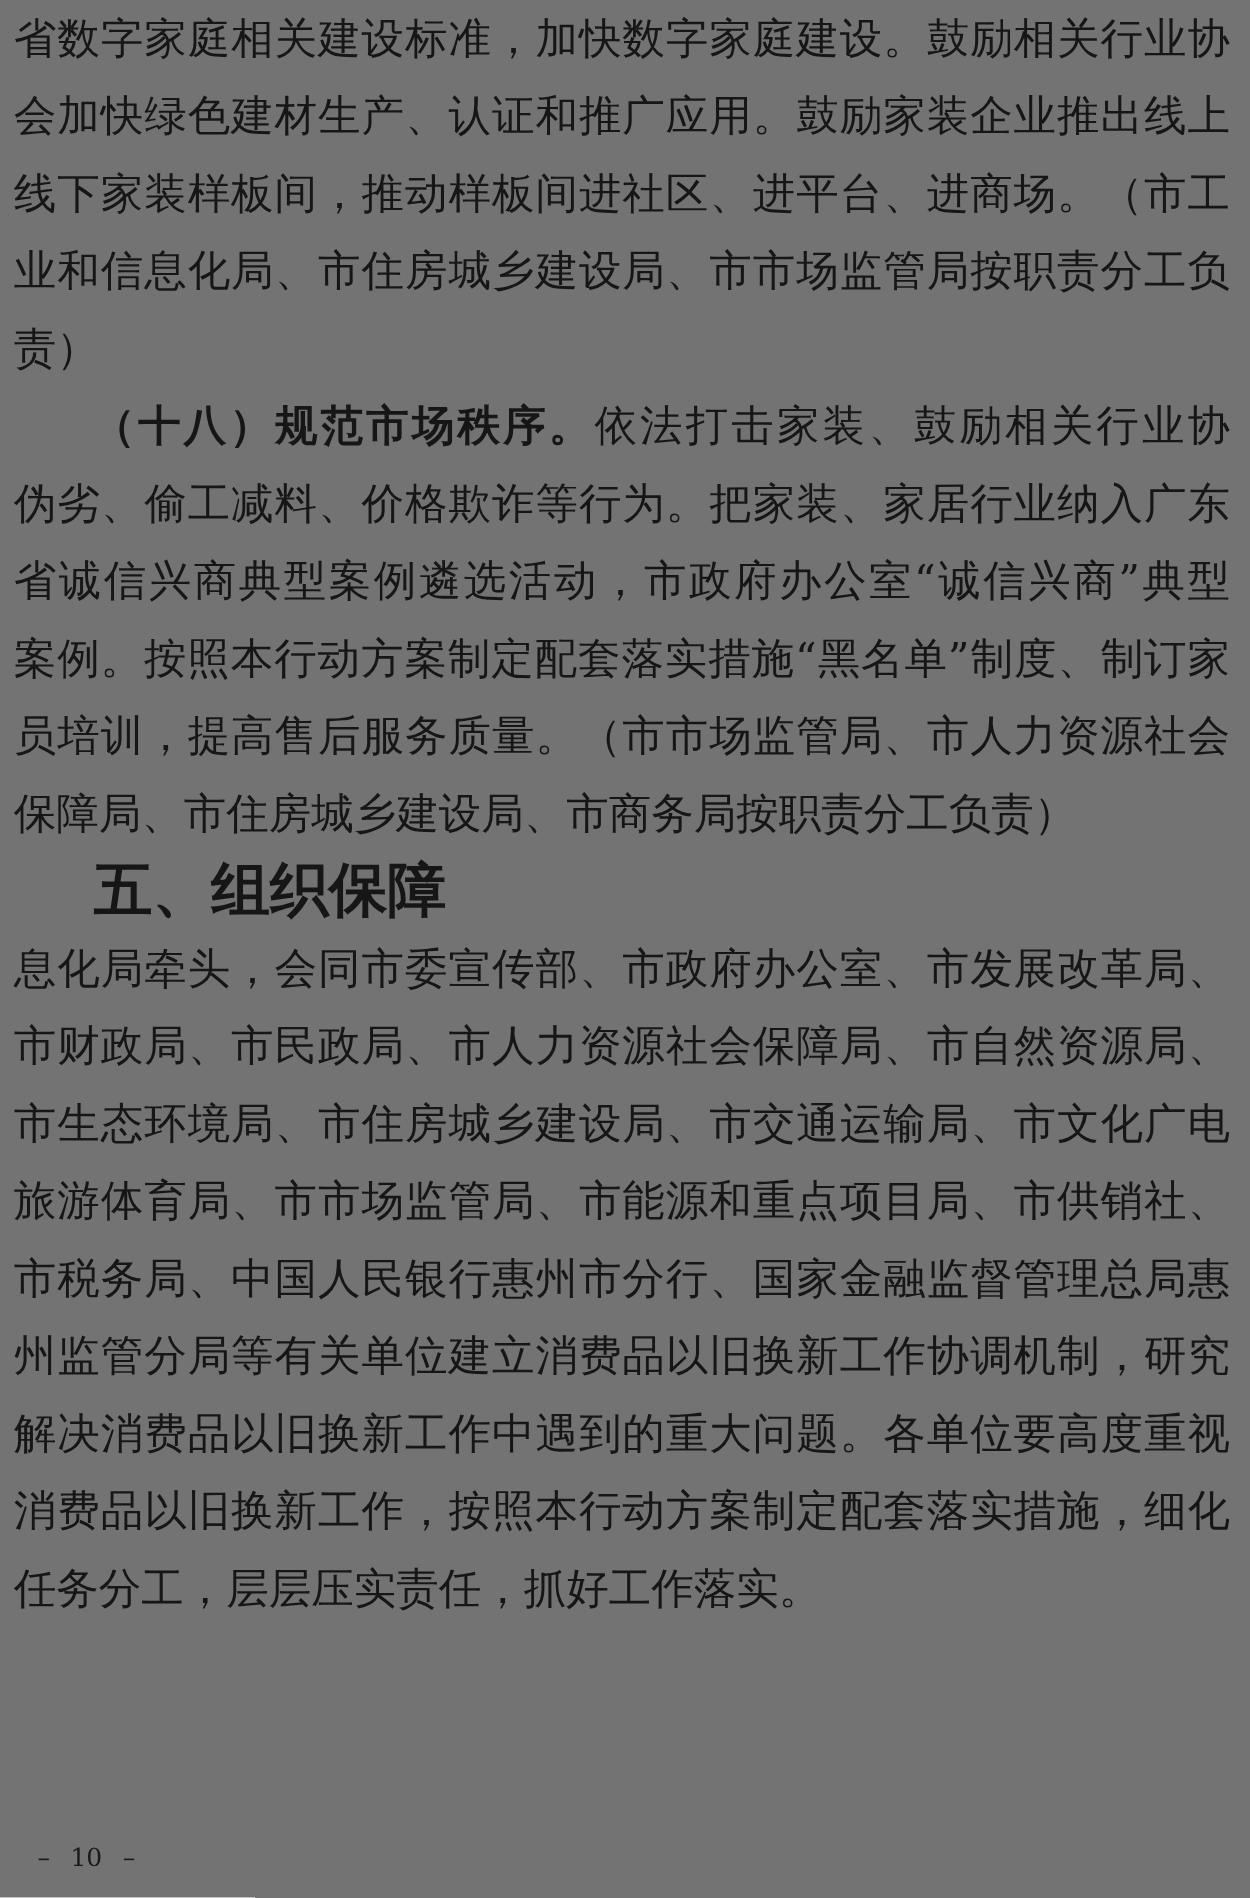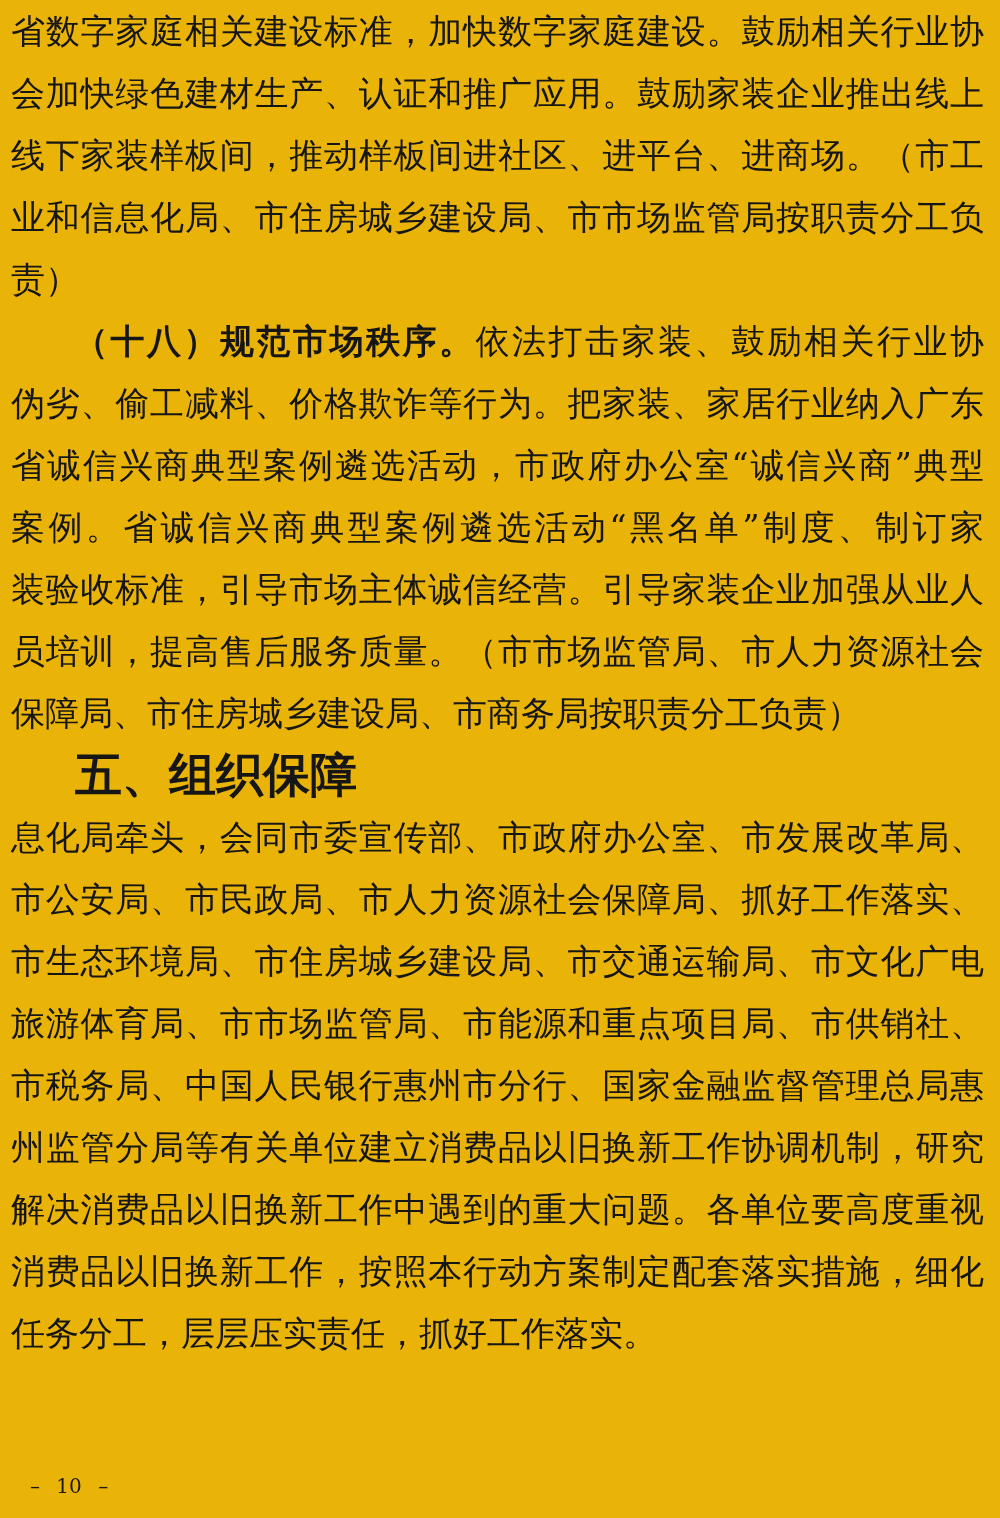--- a/index.html
+++ b/index.html
@@ -4,21 +4,21 @@
 <style>
   html, body {
     margin: 0;
     padding: 0;
     background: #ffffff;
   }
   .page {
     position: relative;
     width: 1000px;
     height: 1518px;
-    background: #eab308;
+    background: #737373;
     overflow: hidden;
     font-family: "DejaVu Serif", "Liberation Serif", serif;
     color: #161616;
   }
   .text-block {
     position: absolute;
     top: 0;
     left: 11px;
     width: 973px;
   }
@@ -62,27 +62,26 @@
 <div class="page">
   <div class="text-block">
       <div class="line fill"><span>省数字家庭相关建设标准，加快数字家庭建设。鼓励相关行业协</span></div>
       <div class="line fill"><span>会加快绿色建材生产、认证和推广应用。鼓励家装企业推出线上</span></div>
       <div class="line fill"><span>线下家装样板间，推动样板间进社区、进平台、进商场。（市工</span></div>
       <div class="line fill"><span>业和信息化局、市住房城乡建设局、市市场监管局按职责分工负</span></div>
       <div class="line"><span>责）</span></div>
       <div class="line fill indent"><span class="bold">（十八）规范市场秩序。</span><span>依法打击家装、鼓励相关行业协</span></div>
       <div class="line fill"><span>伪劣、偷工减料、价格欺诈等行为。把家装、家居行业纳入广东</span></div>
       <div class="line fill"><span>省诚信兴商典型案例遴选活动，市政府办公室“诚信兴商”典型</span></div>
-      <div class="line fill"><span>案例。省诚信兴商典型案例遴选活动“黑名单”制度、制订家</span></div>
-      <div class="line fill"><span>装验收标准，引导市场主体诚信经营。引导家装企业加强从业人</span></div>
+      <div class="line fill"><span>案例。按照本行动方案制定配套落实措施“黑名单”制度、制订家</span></div>
       <div class="line fill"><span>员培训，提高售后服务质量。（市市场监管局、市人力资源社会</span></div>
       <div class="line"><span>保障局、市住房城乡建设局、市商务局按职责分工负责）</span></div>
       <div class="line indent heading"><span class="bold">五、组织保障</span></div>
       <div class="line fill"><span>息化局牵头，会同市委宣传部、市政府办公室、市发展改革局、</span></div>
-      <div class="line fill"><span>市公安局、市民政局、市人力资源社会保障局、抓好工作落实、</span></div>
+      <div class="line fill"><span>市财政局、市民政局、市人力资源社会保障局、市自然资源局、</span></div>
       <div class="line fill"><span>市生态环境局、市住房城乡建设局、市交通运输局、市文化广电</span></div>
       <div class="line fill"><span>旅游体育局、市市场监管局、市能源和重点项目局、市供销社、</span></div>
       <div class="line fill"><span>市税务局、中国人民银行惠州市分行、国家金融监督管理总局惠</span></div>
       <div class="line fill"><span>州监管分局等有关单位建立消费品以旧换新工作协调机制，研究</span></div>
       <div class="line fill"><span>解决消费品以旧换新工作中遇到的重大问题。各单位要高度重视</span></div>
       <div class="line fill"><span>消费品以旧换新工作，按照本行动方案制定配套落实措施，细化</span></div>
       <div class="line"><span>任务分工，层层压实责任，抓好工作落实。</span></div>
     </div>
   <div class="page-number">– 10 –</div>
 </div>

